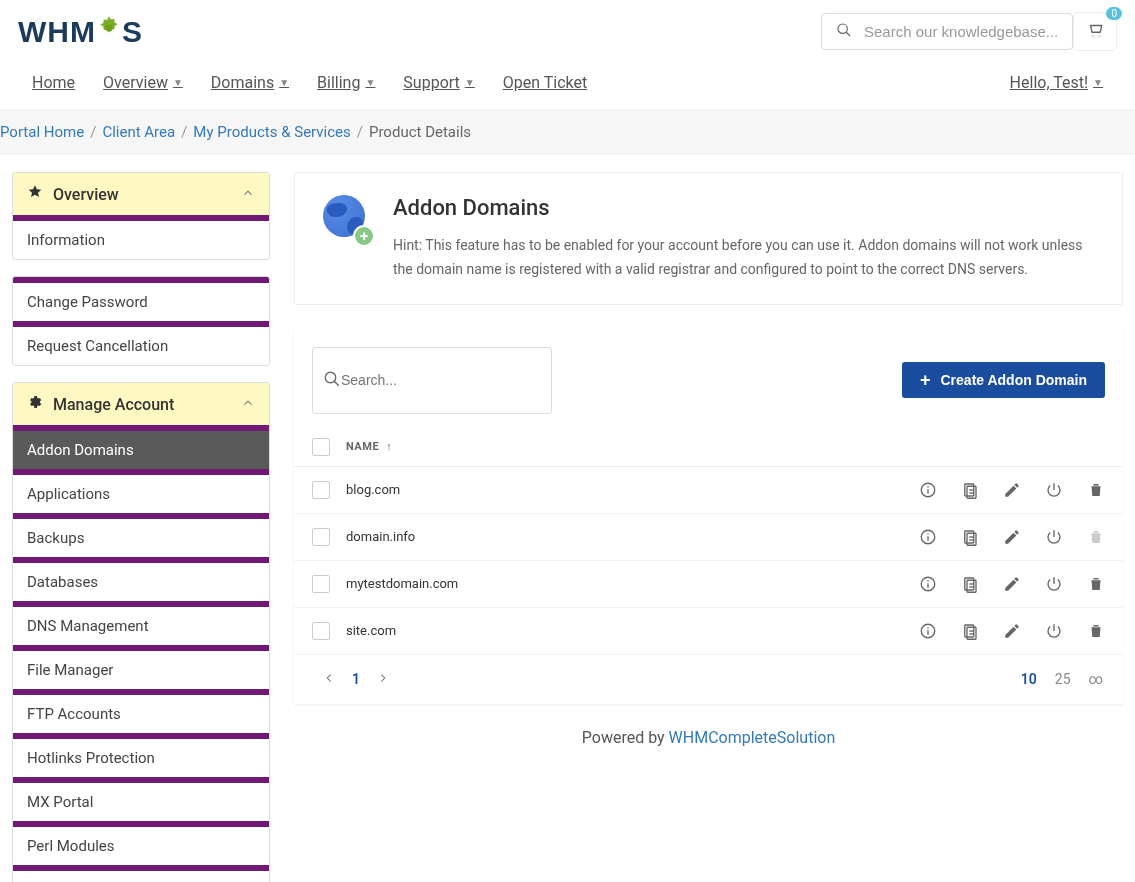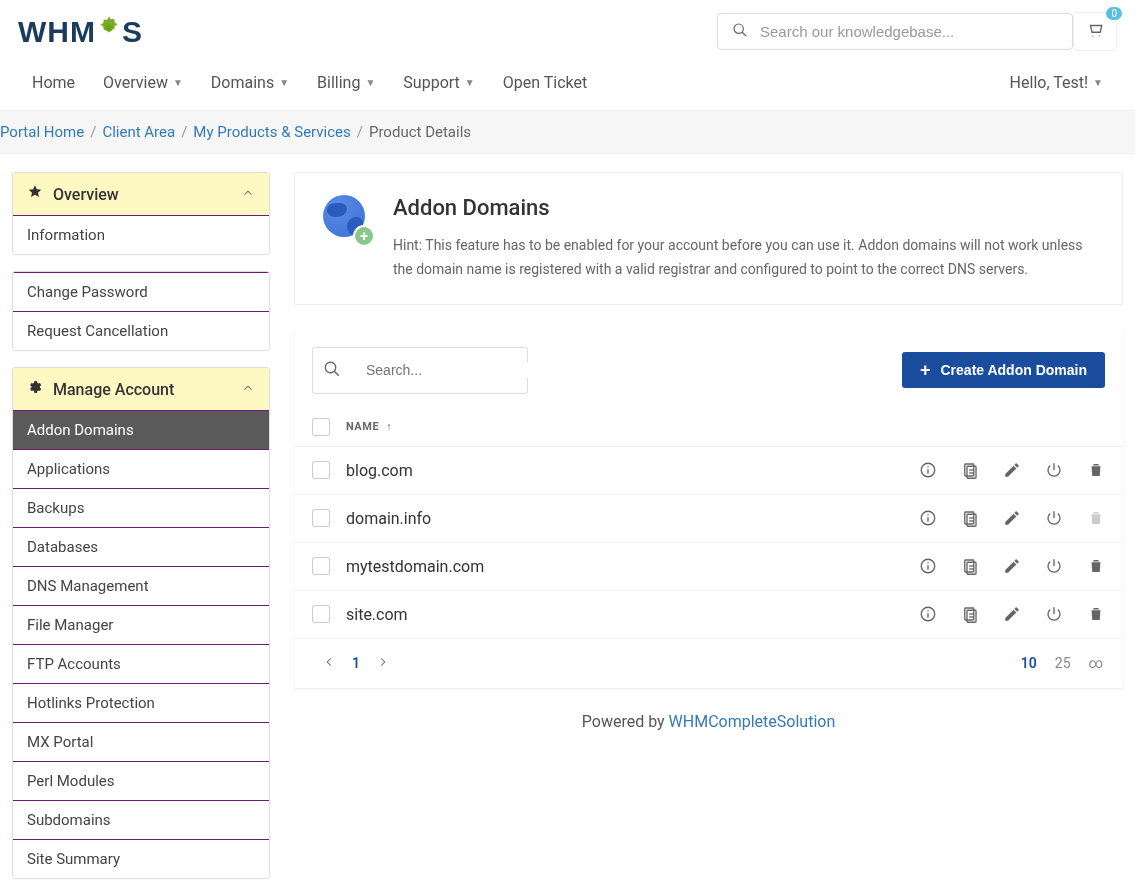--- a/index.html
+++ b/index.html
@@ -3,66 +3,66 @@
 <meta charset="utf-8">
 <style>
   * { box-sizing: border-box; margin: 0; padding: 0; }
   body { font-family: -apple-system, BlinkMacSystemFont, "Segoe UI", Roboto, "Helvetica Neue", Arial, sans-serif; background: #fff; color: #333; font-size: 14px; }
   a { color: #337ab7; text-decoration: none; }
   
   .topbar { display: flex; align-items: center; padding: 12px 18px 6px; }
   .logo { font-family: Arial, sans-serif; font-size: 30px; font-weight: 900; color: #1a3b5c; letter-spacing: 1px; display: flex; align-items: center; }
   .logo .gear { color: #6aa312; display: inline-block; margin: 0 -1px; }
   .spacer { flex: 1; }
-  .search-box { display: flex; align-items: center; border: 1px solid #ddd; border-radius: 4px; padding: 8px 14px; width: 356px; color: #aaa; gap: 12px; }
+  .search-box { display: flex; align-items: center; border: 1px solid #ddd; border-radius: 4px; padding: 8px 14px; width: 252px; color: #aaa; gap: 12px; }
   .search-box input { border: none; outline: none; font-size: 15px; flex: 1; color: #555; }
   .search-box input::placeholder { color: #999; }
   .cart { border: 1px solid #eee; border-radius: 4px; padding: 8px 12px; position: relative; color: #ccc; }
   .cart .badge { position: absolute; top: -6px; right: -6px; background: #5bc0de; color: #fff; font-size: 10px; border-radius: 8px; padding: 1px 5px; }
   
-  .navbar { display: flex; align-items: center; padding: 8px 18px 10px; border-bottom: 1px solid #eee; font-size: 16px; color: #555; }
+  .navbar { display: flex; align-items: center; padding: 8px 18px 10px; border-bottom: 1px solid #eee; font-size: 16px; color: #555; text-decoration: underline; }
   .navbar .nav-item { padding: 8px 14px; cursor: pointer; display: flex; align-items: center; gap: 5px; }
   .navbar .nav-item .caret { font-size: 10px; color: #888; }
   .navbar .hello { margin-left: auto; }
   
   .breadcrumb { background: #f6f6f6; padding: 12px 0; font-size: 15px; border-bottom: 1px solid #eee; }
   .breadcrumb .sep { color: #999; margin: 0 6px; }
   .breadcrumb .current { color: #666; }
   
   .container { display: flex; padding: 18px 12px 30px; gap: 24px; align-items: flex-start; }
   .sidebar { width: 258px; flex-shrink: 0; }
   .main { flex: 1; }
   
   .panel { border: 1px solid #ddd; border-radius: 3px; margin-bottom: 16px; overflow: hidden; }
   .panel-head { background: #fef9c3; padding: 11px 14px; font-size: 16px; font-weight: 500; color: #333; display: flex; align-items: center; gap: 10px; cursor: pointer; }
   .panel-head .chev { margin-left: auto; font-size: 14px; }
-  .panel-body .item { padding: 10px 14px; font-size: 15px; color: #444; border-top: 1px solid #701a75; cursor: pointer; }
+  .panel-body .item { padding: 10px 14px; font-size: 15px; color: #444; border-top: 6px solid #701a75; cursor: pointer; }
   .panel-body .item.active { background: #5a5a5a; color: #fff; }
   
   .card { background: #fff; border: 1px solid #eee; border-radius: 2px; padding: 22px 28px; margin-bottom: 24px; }
   .addon-header { display: flex; gap: 22px; align-items: flex-start; }
   .globe-icon { width: 48px; height: 48px; flex-shrink: 0; position: relative; }
   .globe { width: 42px; height: 42px; border-radius: 50%; background: radial-gradient(circle at 35% 30%, #5b8de8, #3a6ed0); position: relative; overflow: hidden; }
   .globe::before { content: ""; position: absolute; background: #2a5bbf; width: 20px; height: 14px; top: 8px; left: 4px; border-radius: 50% 40% 60% 50%; }
   .globe::after { content: ""; position: absolute; background: #2a5bbf; width: 16px; height: 18px; bottom: 2px; right: 2px; border-radius: 60% 40% 50% 50%; }
   .globe-plus { position: absolute; right: -4px; bottom: -4px; width: 22px; height: 22px; border-radius: 50%; background: #88c988; border: 2px solid #fff; color: #fff; font-size: 15px; line-height: 18px; text-align: center; font-weight: bold; }
   .addon-title { font-size: 22px; font-weight: 500; color: #333; margin-bottom: 14px; }
   .addon-hint { font-size: 14px; color: #666; line-height: 1.7; }
   
   .table-card { background: #fff; border-radius: 2px; box-shadow: 0 1px 3px rgba(0,0,0,0.08); padding: 0; }
   .table-toolbar { display: flex; padding: 18px 18px 14px; gap: 12px; align-items: center; }
-  .table-search { border: 1px solid #ddd; border-radius: 3px; display: flex; align-items: center; padding: 12px 10px; width: 216px; gap: 25px; color: #888; }
+  .table-search { border: 1px solid #ddd; border-radius: 3px; display: flex; align-items: center; padding: 22px 10px; width: 240px; gap: 0; color: #888; }
   .table-search input { border: none; outline: none; font-size: 14px; flex: 1; }
   .btn-primary { margin-left: auto; background: #1a4d9e; color: #fff; border: none; border-radius: 3px; padding: 10px 18px; font-size: 14px; font-weight: 600; display: flex; align-items: center; gap: 10px; cursor: pointer; }
   .btn-primary .plus { font-size: 18px; line-height: 14px; }
   
   .tbl-head { display: flex; align-items: center; padding: 10px 18px; border-bottom: 1px solid #eee; font-size: 11px; font-weight: 700; color: #666; letter-spacing: 0.5px; }
   .tbl-row { display: flex; align-items: center; padding: 14px 18px; border-bottom: 1px solid #f2f2f2; }
   .chk { width: 18px; height: 18px; border: 1px solid #ccc; border-radius: 2px; margin-right: 16px; cursor: pointer; flex-shrink: 0; }
-  .row-name { flex: 1; font-size: 16px; color: #333; }
+  .row-name { flex: 1; font-size: 13px; color: #333; }
   .row-actions { display: flex; gap: 24px; color: #777; }
   .row-actions .act { cursor: pointer; width: 18px; height: 18px; display: flex; align-items: center; justify-content: center; }
   .row-actions svg { width: 18px; height: 18px; }
   
   .pager { display: flex; align-items: center; padding: 14px 20px; font-size: 14px; color: #888; }
   .pager .pg { padding: 2px 8px; cursor: pointer; }
   .pager .pg.active { color: #1a4d9e; font-weight: 600; }
   .pager .sizes { margin-left: auto; display: flex; gap: 18px; justify-content: space-between; }
   .pager .sizes .sz { cursor: pointer; color: #888; }
   .pager .sizes .sz.active { color: #1a4d9e; font-weight: 600; }

